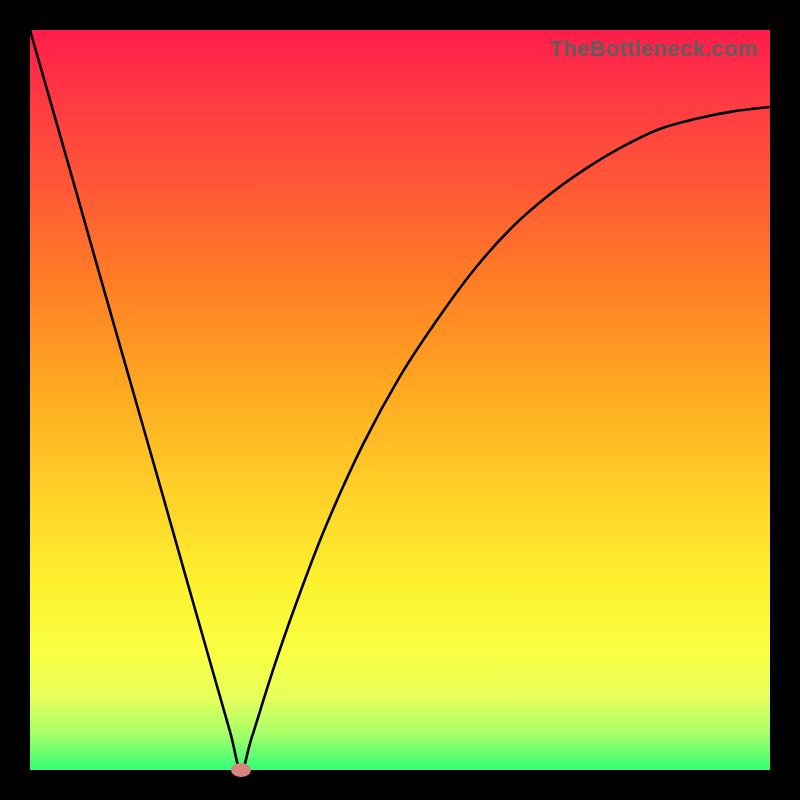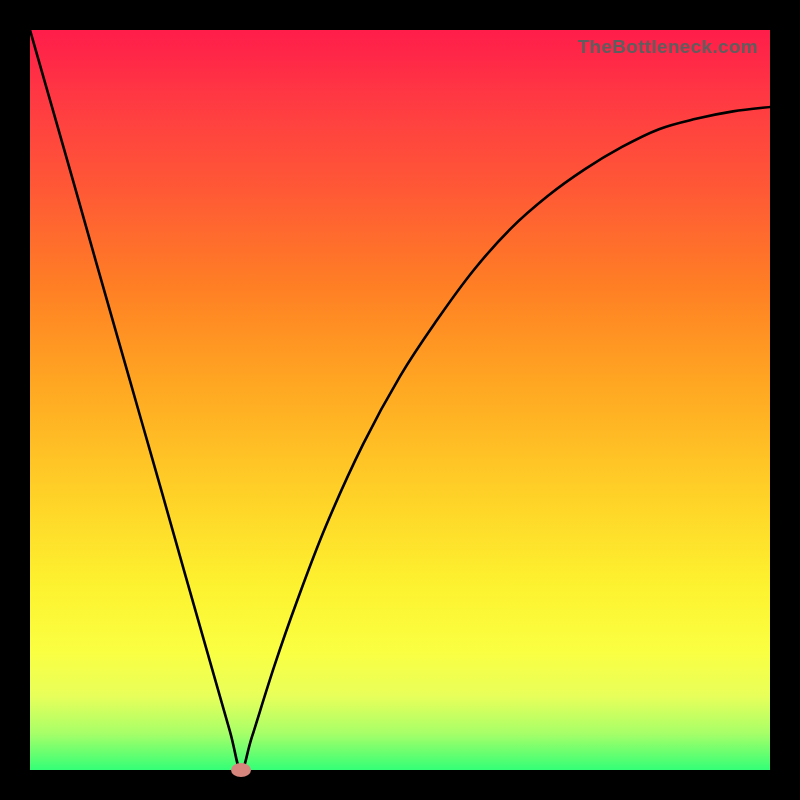--- a/index.html
+++ b/index.html
@@ -28,21 +28,21 @@
       #e8ff5a 90%,
       #a8ff68 95%,
       #33ff77 100%
     );
   }
   .watermark {
     position: absolute;
     top: 6px;
     right: 12px;
     font-family: Arial, Helvetica, sans-serif;
-    font-size: 19px;
+    font-size: 22px;
     font-weight: 600;
     color: #5e5e5e;
     letter-spacing: 0.3px;
   }
   svg.curve {
     position: absolute;
     left: 0; top: 0;
     width: 100%; height: 100%;
   }
   .marker {

